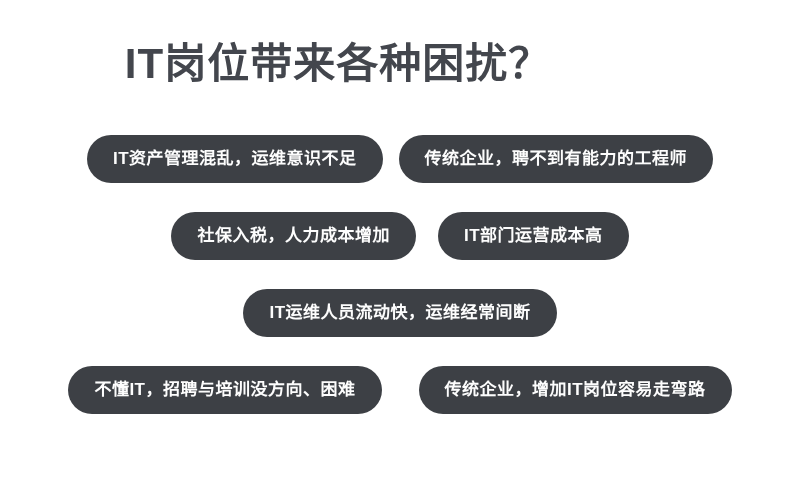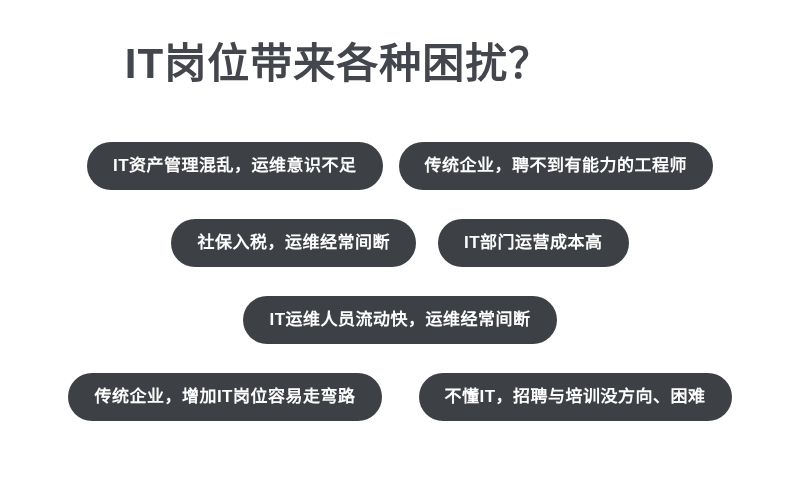--- a/index.html
+++ b/index.html
@@ -30,21 +30,21 @@
     font-size: 42px;
     line-height: 56px;
     font-weight: 700;
     color: #43464d;
     letter-spacing: 1px;
     white-space: nowrap;
   }
   .pill-rows {
     position: absolute;
     left: 0;
-    top: 142px;
+    top: 135px;
     width: 660px;
   }
   .pill-row {
     display: flex;
     justify-content: center;
     align-items: center;
     width: 800px;
     height: 48px;
     margin-bottom: 29px;
     box-sizing: border-box;
@@ -81,27 +81,27 @@
   <div class="poster-title">IT岗位带来各种困扰？</div>
 
   <div class="pill-rows">
 
     <div class="pill-row row-gap-1">
       <div class="pill">IT资产管理混乱，运维意识不足</div>
       <div class="pill">传统企业，聘不到有能力的工程师</div>
     </div>
 
     <div class="pill-row row-gap-2">
-      <div class="pill">社保入税，运维经常间断</div>
+      <div class="pill">社保入税，人力成本增加</div>
       <div class="pill">IT部门运营成本高</div>
     </div>
 
     <div class="pill-row row-gap-3">
       <div class="pill">IT运维人员流动快，运维经常间断</div>
     </div>
 
     <div class="pill-row row-gap-4">
+      <div class="pill">不懂IT，招聘与培训没方向、困难</div>
       <div class="pill">传统企业，增加IT岗位容易走弯路</div>
-      <div class="pill">不懂IT，招聘与培训没方向、困难</div>
     </div>
 
   </div>
 </div>
 
 </body></html>

